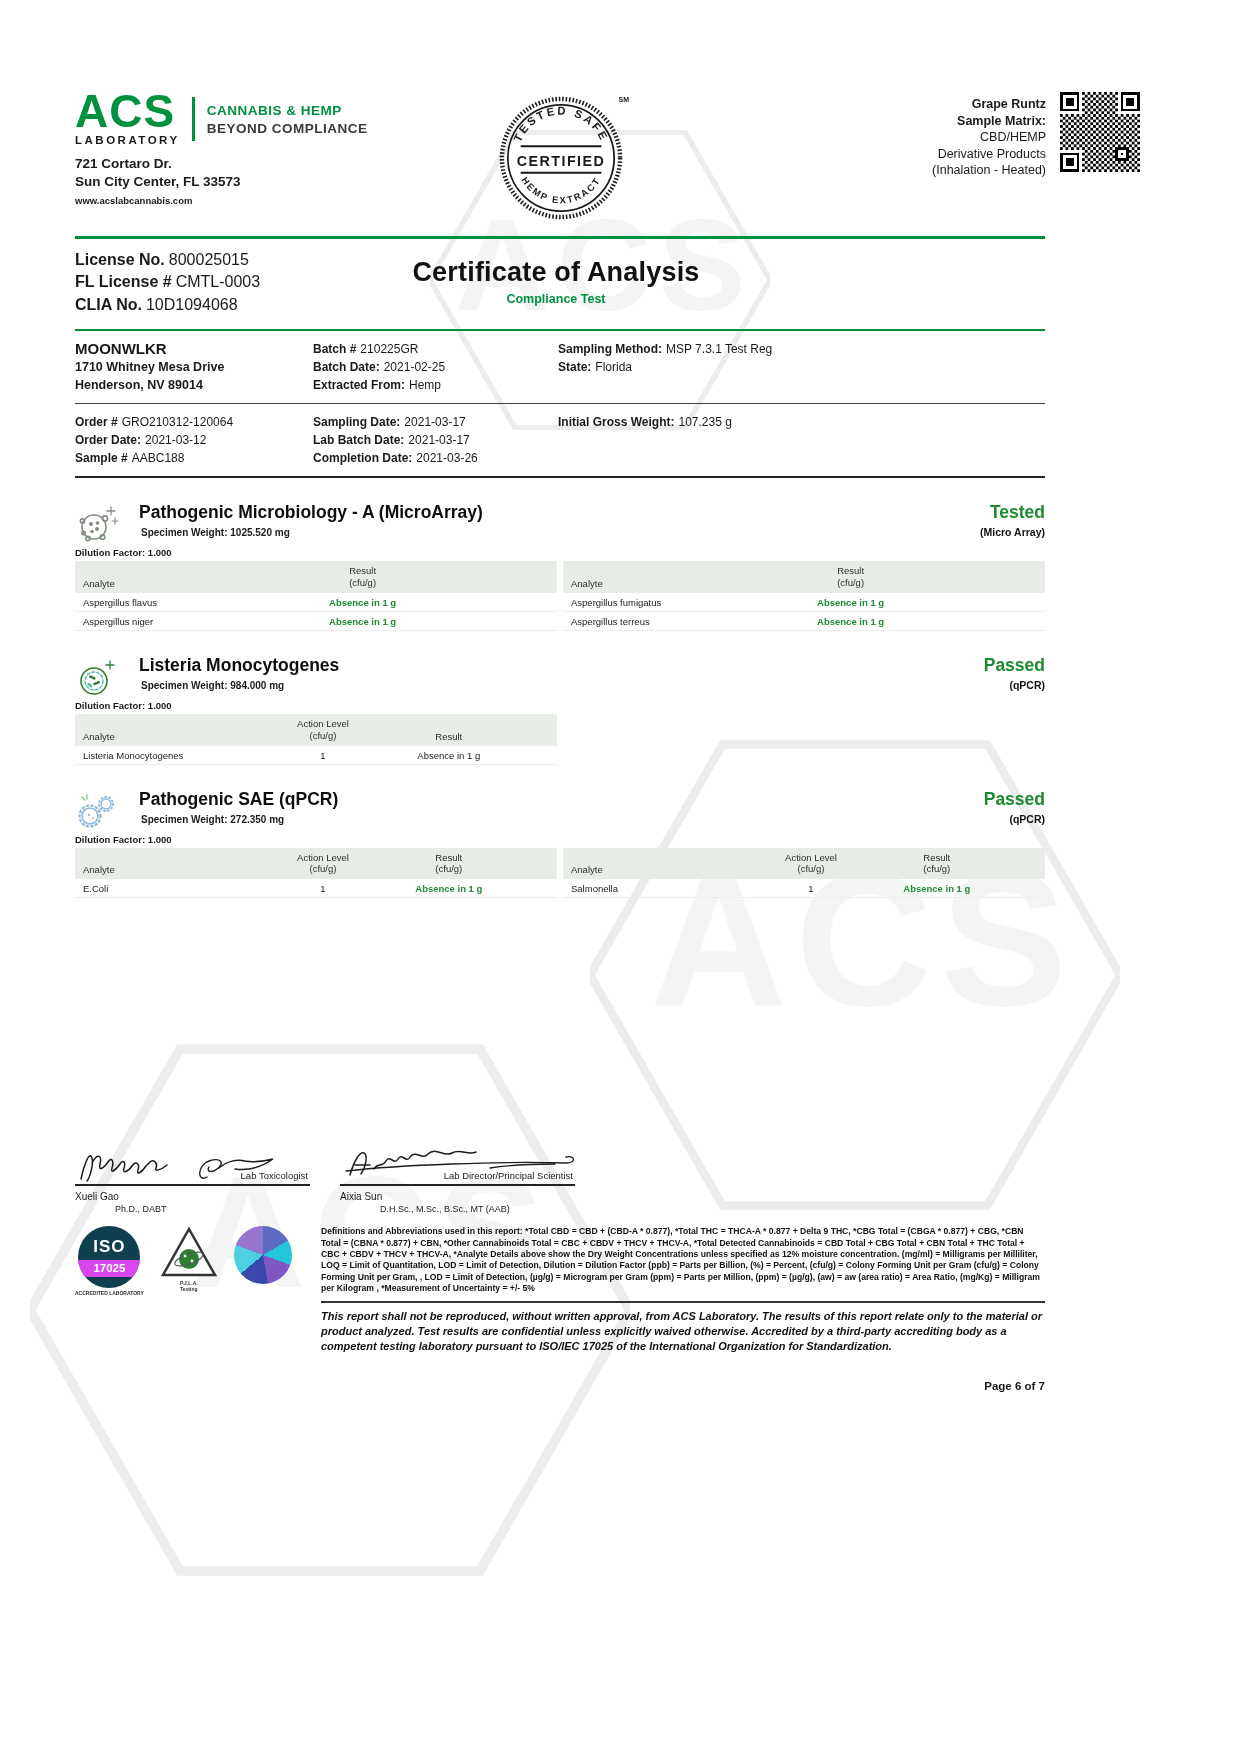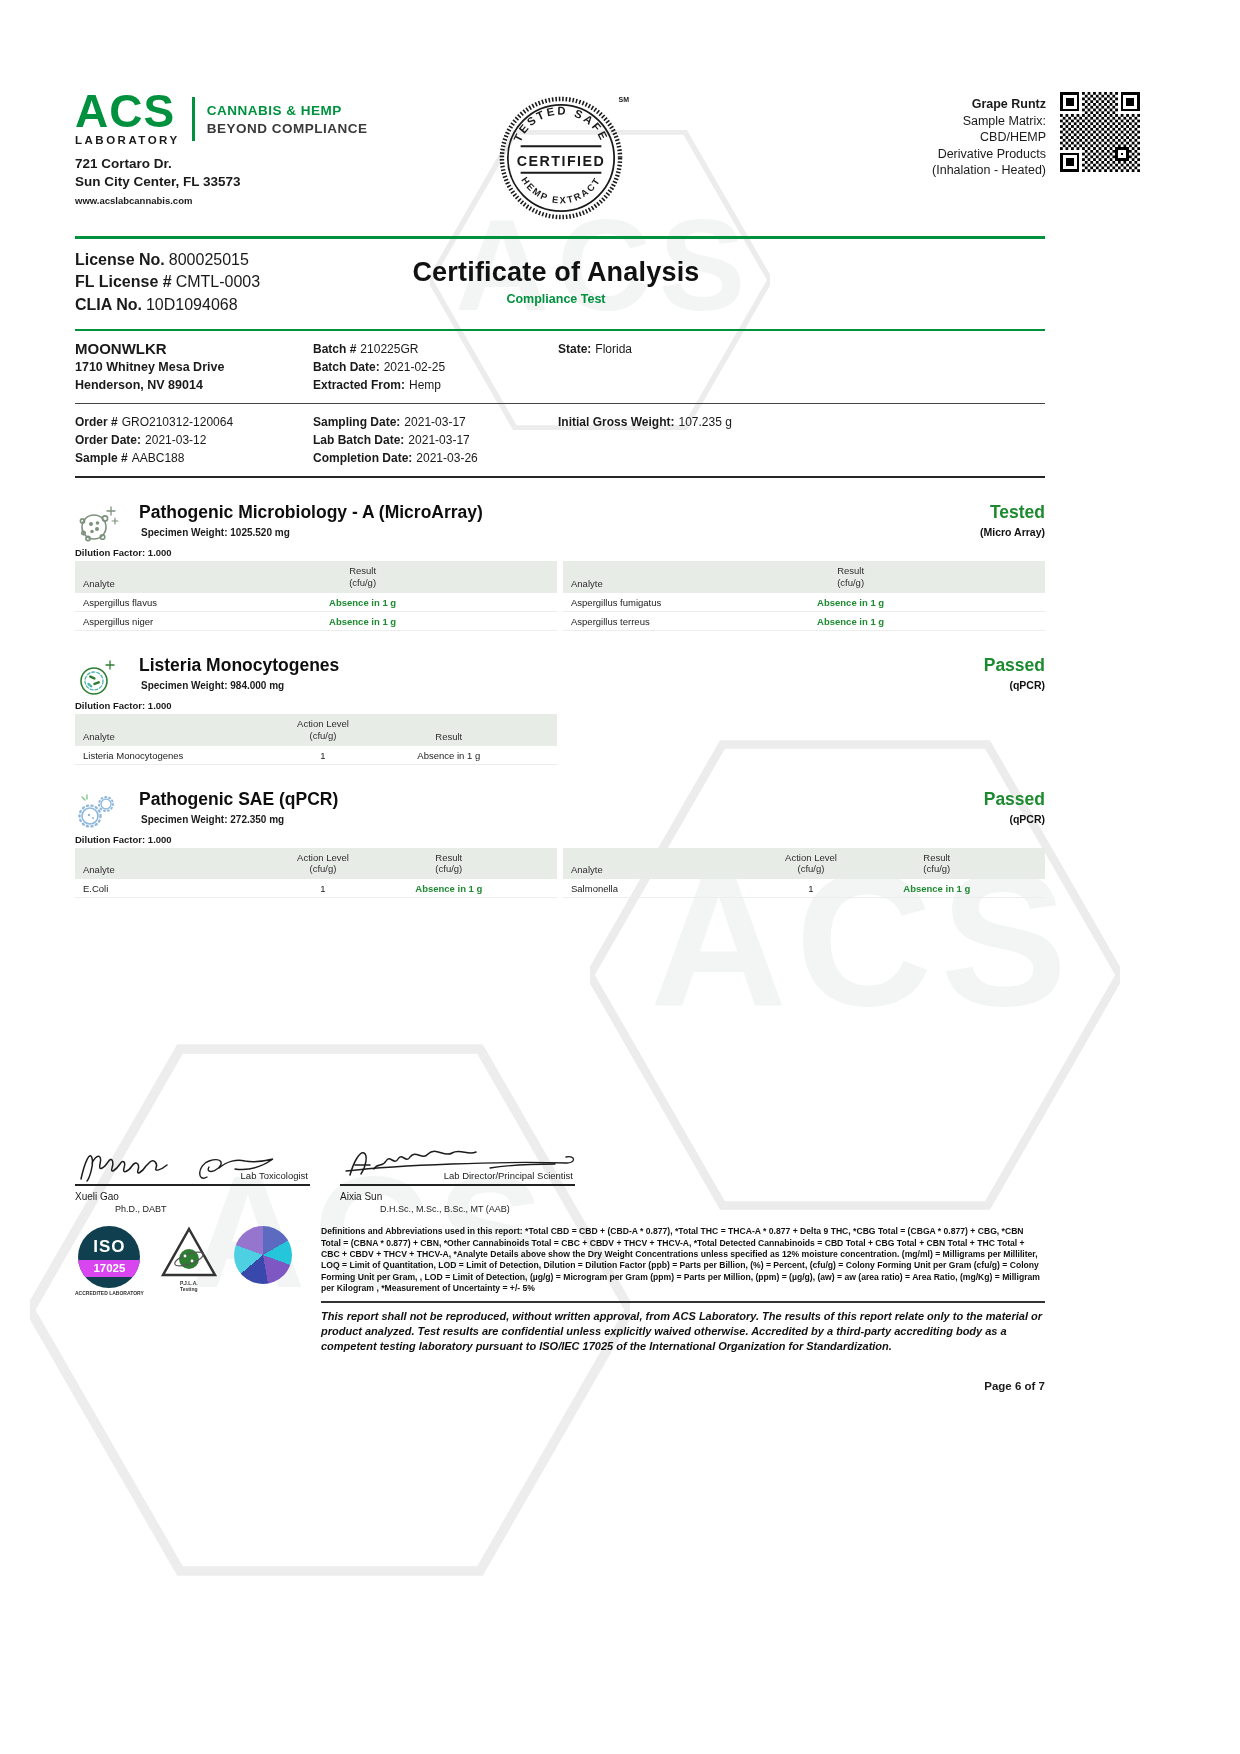--- a/index.html
+++ b/index.html
@@ -23,21 +23,21 @@
   .logo-lab { font-size:11.5px; font-weight:bold; letter-spacing:2.5px; color:#1a1a1a; margin-top:3px; }
   .logo-divider { width:3px; height:44px; background:#00913f; margin:0 12px; }
   .logo-tag1 { font-size:13.5px; font-weight:bold; color:#00913f; letter-spacing:0.5px; }
   .logo-tag2 { font-size:13.5px; font-weight:bold; color:#3a3a3a; letter-spacing:0.5px; margin-top:3px; }
   .addr { margin-top:9px; font-weight:bold; font-size:13.5px; line-height:1.3; color:#1a1a1a; }
   .site { font-size:9.5px; font-weight:bold; margin-top:3px; color:#1a1a1a; text-decoration:none; display:inline-block; }
   .stamp-wrap { position:relative; flex:0 0 128px; margin-left:42px; margin-top:2px; }
   .stamp-sm { position:absolute; top:2px; right:-4px; font-size:7px; font-weight:bold; }
   .sample-info { margin-left:auto; text-align:right; font-size:12.5px; line-height:1.32; margin-top:4px; }
   .sample-name { font-weight:bold; }
-  .sample-matrix-label { font-weight:normal; }
+  .sample-matrix-label { font-weight:bold; }
   .qr-box { flex:0 0 80px; margin-left:14px; }
   .qr-box svg { width:80px; height:80px; display:block; }
 
   .rule-green { height:2.5px; background:#00913f; margin:10px 195px 0 75px; }
 
   
   .license-title { position:relative; margin:10px 195px 0 75px; height:76px; }
   .lic-row { font-size:16px; line-height:1.42; }
   .lic-row .k { font-weight:bold; margin-right:4px; }
   .doc-title { position:absolute; left:0; right:8px; top:8px; text-align:center; }
@@ -244,20 +244,21 @@
           <div>1710 Whitney Mesa Drive</div>
           <div>Henderson, NV 89014</div>
         </div>
       </div>
       <div class="c2">
         <div class="kv"><span class="k">Batch #</span><span>210225GR</span></div>
         <div class="kv"><span class="k">Batch Date:</span><span>2021-02-25</span></div>
         <div class="kv"><span class="k">Extracted From:</span><span>Hemp</span></div>
       </div>
       <div class="c3">
+        <div class="kv"><span class="k">Sampling Method:</span><span>MSP 7.3.1 Test Reg</span></div>
         <div class="kv"><span class="k">State:</span><span>Florida</span></div>
       </div>
     </div>
 
     <div class="info-row order-row-b">
       <div class="c1">
         <div class="kv"><span class="k">Order #</span><span>GRO210312-120064</span></div>
         <div class="kv"><span class="k">Order Date:</span><span>2021-03-12</span></div>
         <div class="kv"><span class="k">Sample #</span><span>AABC188</span></div>
       </div>

